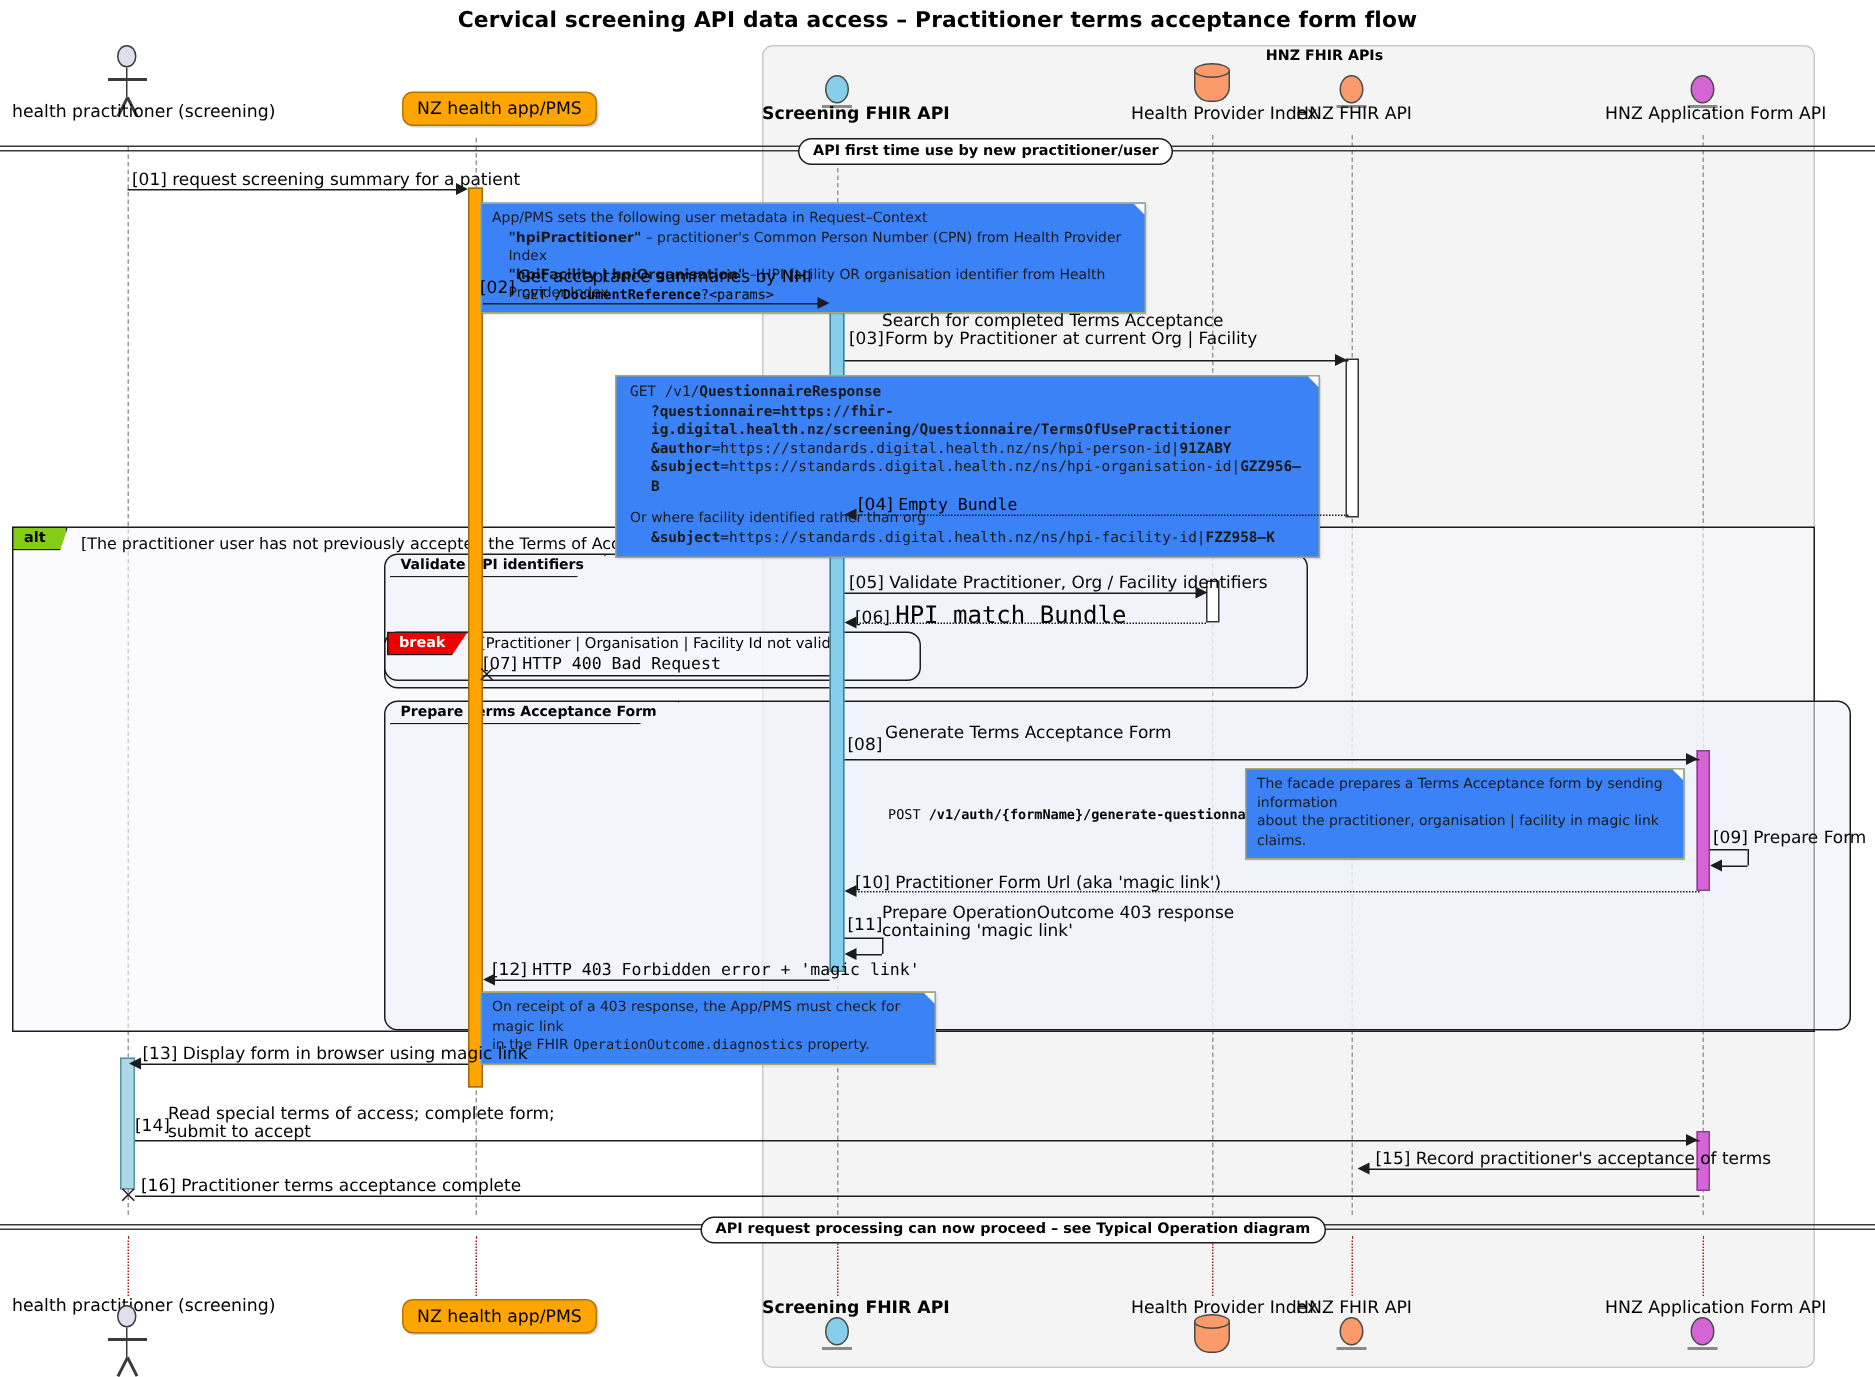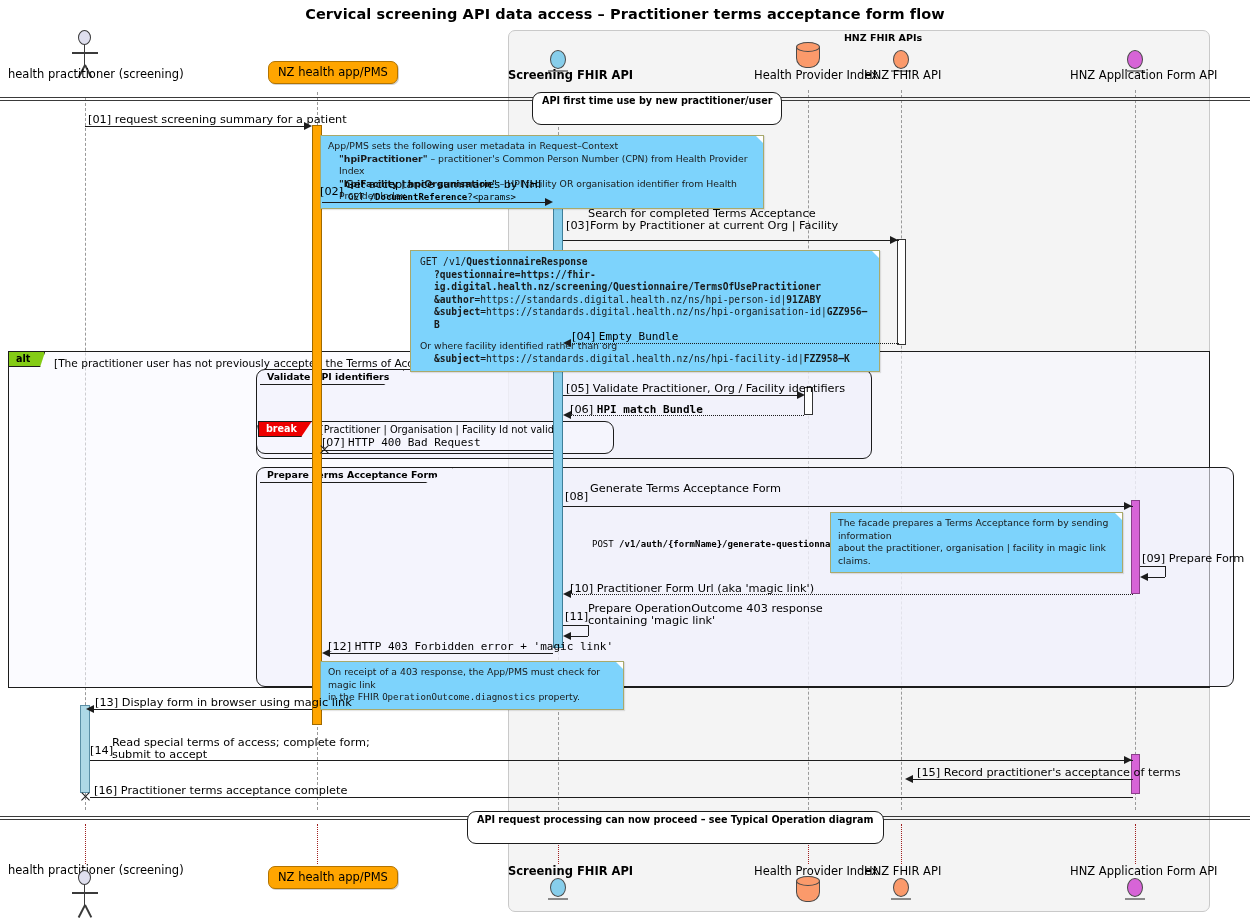--- a/index.html
+++ b/index.html
@@ -138,21 +138,21 @@
   }
   .msgmono {
     font-family: "DejaVu Sans Mono", "Liberation Mono", monospace;
     font-size: 9px;
     white-space: nowrap;
   }
   .mono-b { font-weight: bold; }
 
   
   .note {
-    background: #7dd3fc;
+    background: #3b82f6;
     border: 1px solid #A9A96B;
     font-size: 9.3px;
     color: #1a1a1a;
     padding: 4px 7px 5px 7px;
     line-height: 12.5px;
     box-shadow: 1px 1px 1px rgba(0,0,0,0.10);
   }
   .note::after {
     content: "";
     position: absolute;
@@ -175,21 +175,21 @@
     height: 4px;
     border-top: 1.3px solid #3a3a3a;
     border-bottom: 1.3px solid #3a3a3a;
   }
   .divider-label {
     background: #ffffff;
     border: 1.4px solid #1c1c1c;
     border-radius: 9px;
     font-size: 9.6px;
     font-weight: bold;
-    padding: 2px 9px 18px 9px;
+    padding: 2px 9px 3px 9px;
     white-space: nowrap;
     color: #000;
   }
 
   
   .frag {
     border: 1.4px solid #1c1c1c;
     background: rgba(255,255,255,0.0);
   }
   .frag-alt { background: rgba(248,248,255,0.55); }
@@ -380,21 +380,21 @@
 
   <div class="abs msgtext" style="left:566px; top:382px;">
     <span>[05]</span>
     <span>Validate Practitioner, Org / Facility identifiers</span>
   </div>
   <div class="abs msgline" style="left:563px; top:395px; width:240px;"></div>
   <div class="abs arrowhead-r" style="left:797px; top:391px;"></div>
 
   <div class="abs msgtext" style="left:570px; top:403px;">
     <span>[06]</span>
-    <span class="msgmono" style="font-size:11px;font-weight:bold;">HPI match Bundle</span>
+    <span class="msgmono" style="font-size:16px;">HPI match Bundle</span>
   </div>
   <div class="abs msgline-dotted" style="left:566px; top:415px; width:238px;"></div>
   <div class="abs arrowhead-l" style="left:563px; top:411px;"></div>
 
   <div class="abs msgtext" style="left:322px; top:436px; font-size:11px;">
     <span>[07]</span>
     <span class="msgmono" style="font-size:11px;">HTTP 400 Bad Request</span>
   </div>
   <div class="abs msgline" style="left:322px; top:450px; width:231px;"></div>
   <div class="abs destroy-x" style="left:319px; top:444px;">

